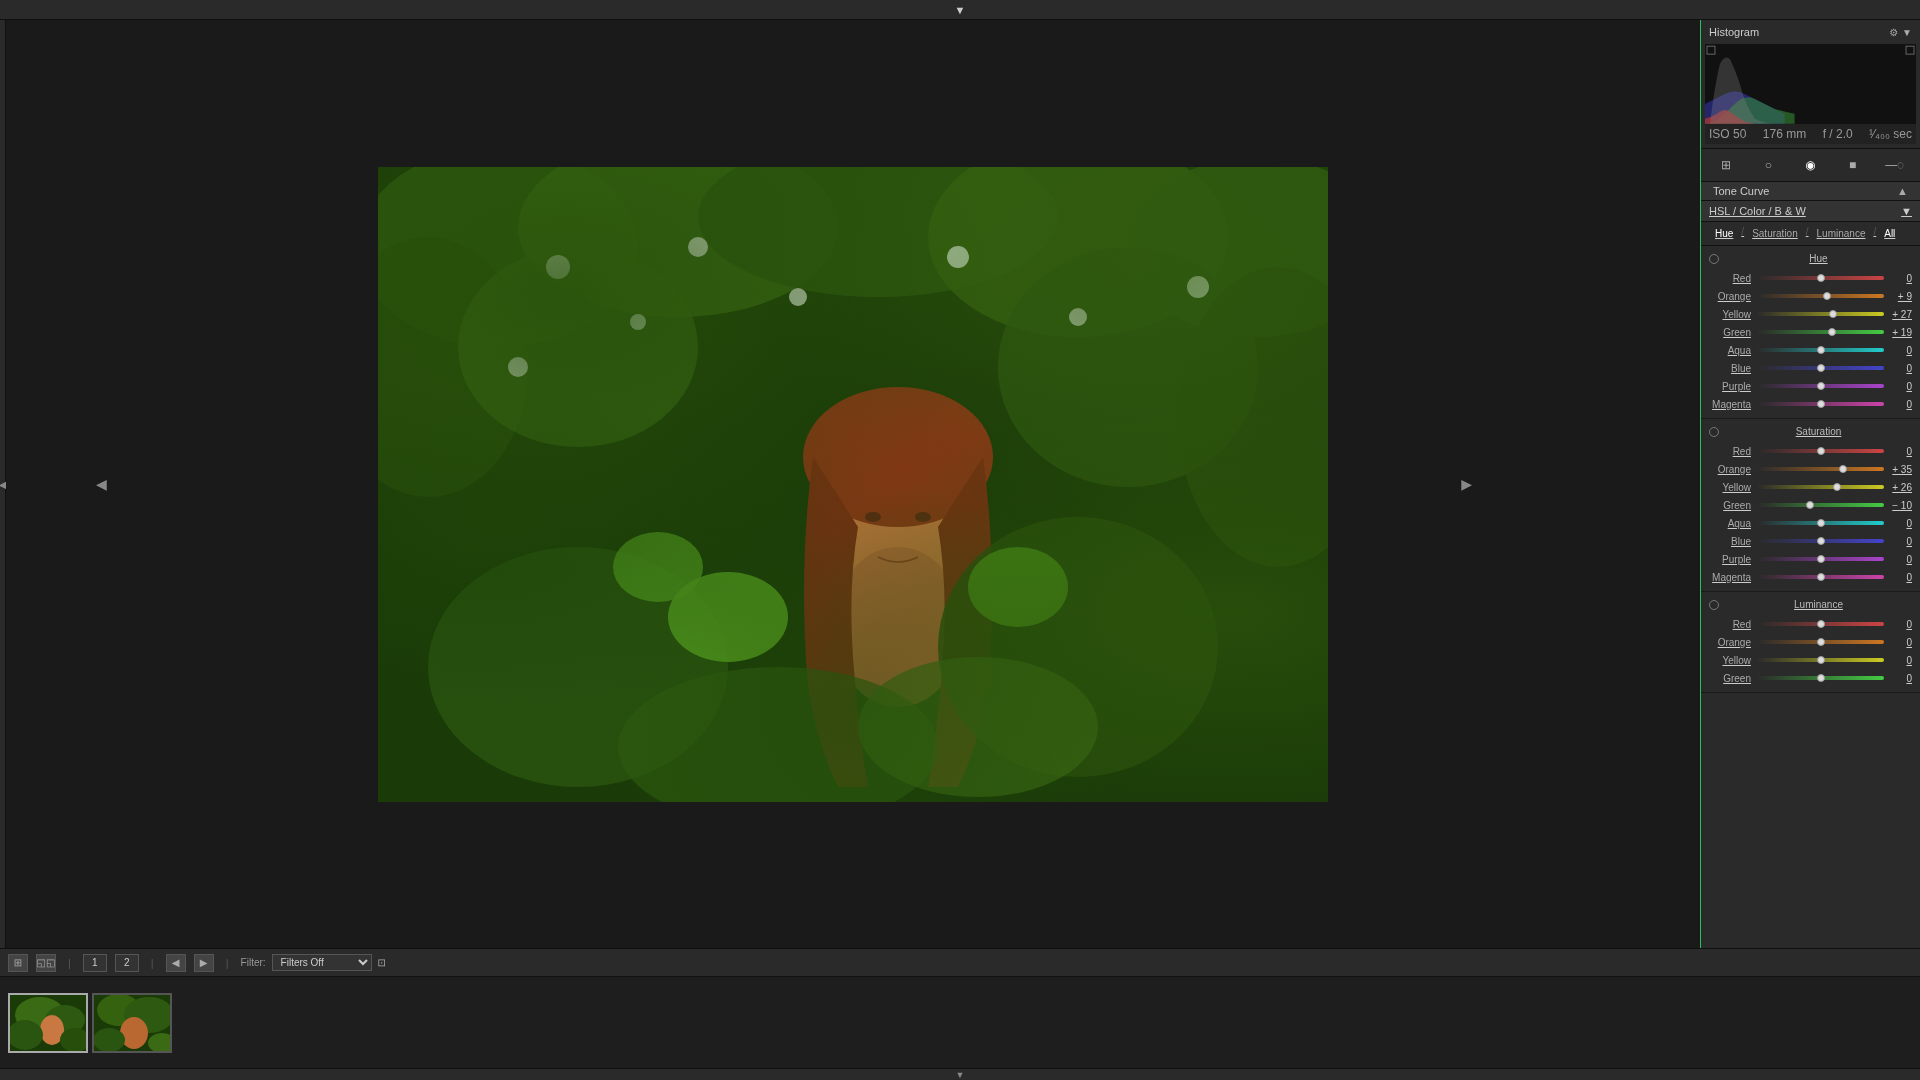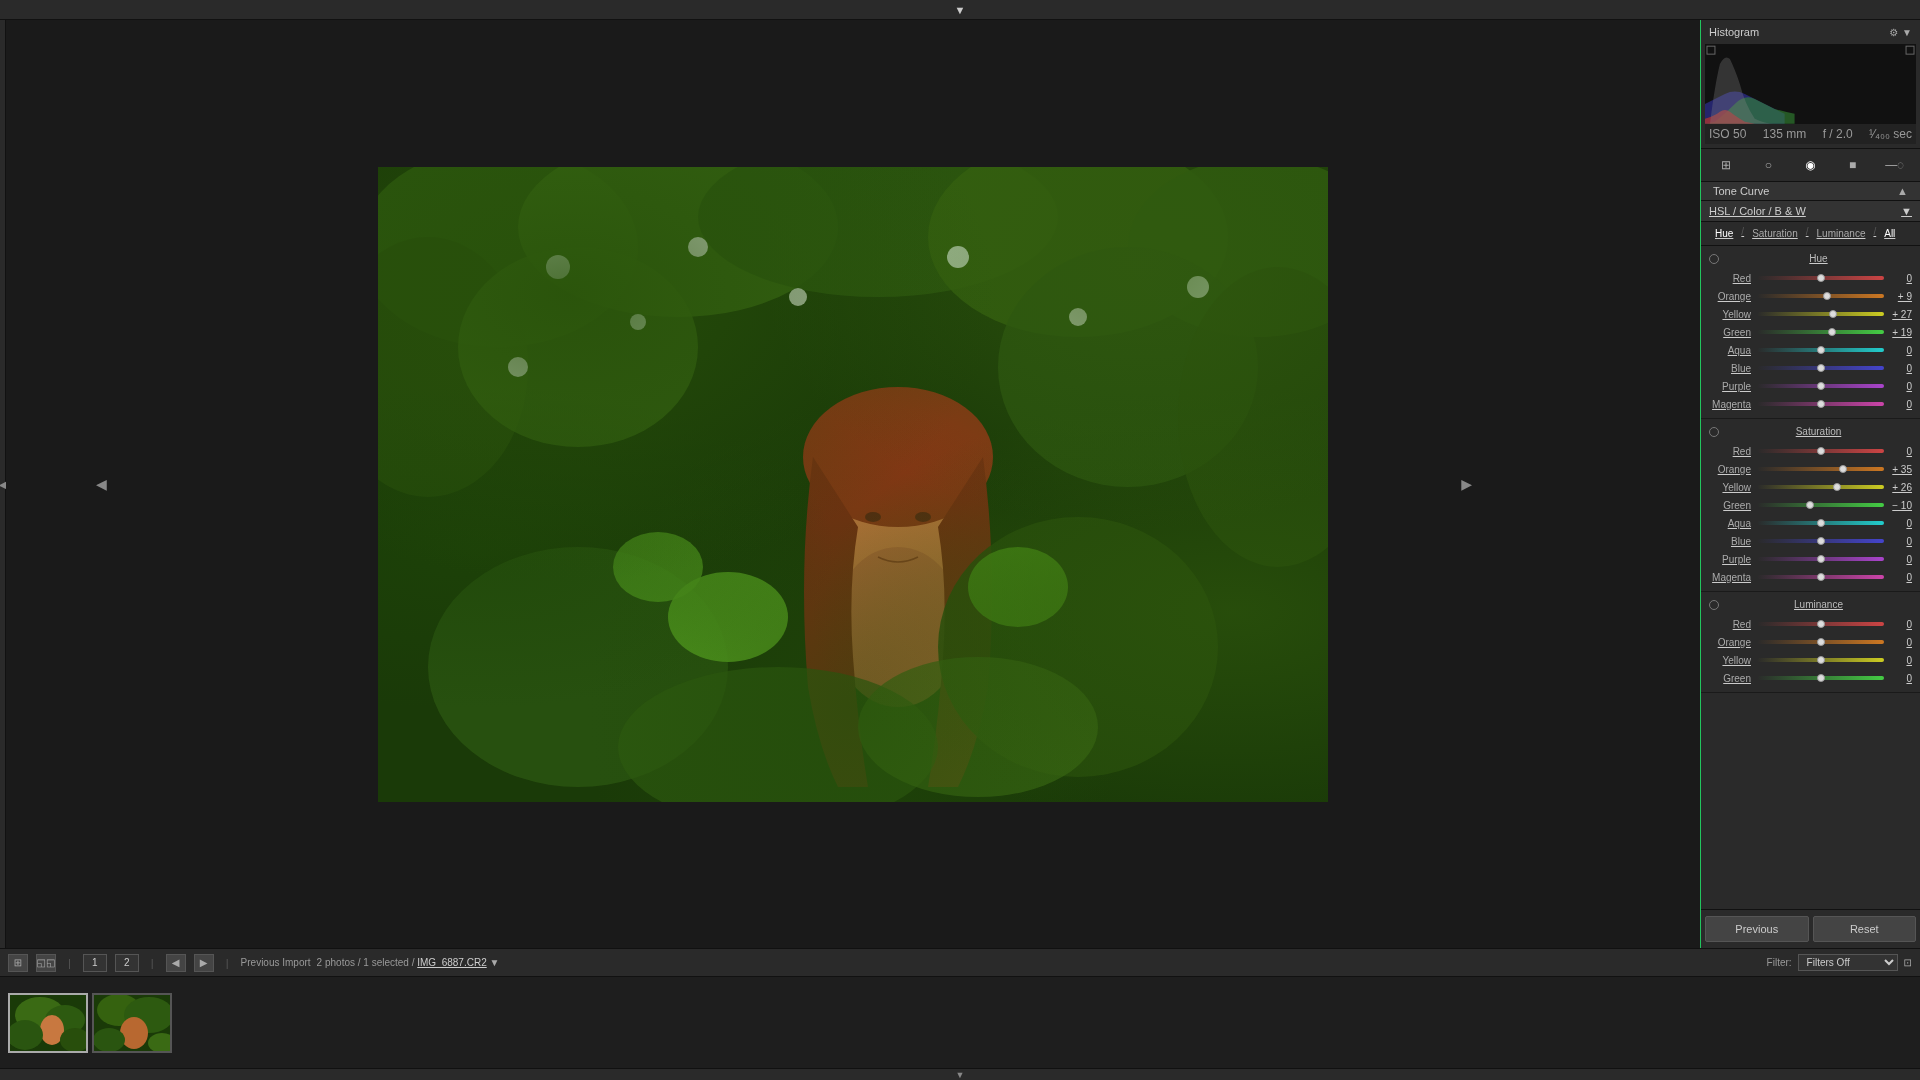--- a/index.html
+++ b/index.html
@@ -493,21 +493,21 @@
 
           <path d="M5,80 Q10,40 15,20 Q20,10 25,15 Q30,25 35,40 Q40,60 50,75 Q60,80 70,80 Z" fill="#888888" opacity="0.3"></path>
 
           <rect x="2" y="2" width="8" height="8" fill="none" stroke="#666" stroke-width="1"></rect>
 
           <rect x="202" y="2" width="8" height="8" fill="none" stroke="#666" stroke-width="1"></rect>
         </svg>
       </div>
       <div class="histogram-info">
         <span>ISO 50</span>
-        <span>135 mm</span>
+        <span>176 mm</span>
         <span>f / 2.0</span>
         <span>¹⁄₄₀₀ sec</span>
       </div>
     </div>
 
     <div class="tool-icons-row">
       <div class="tool-icon">⊞</div>
       <div class="tool-icon">○</div>
       <div class="tool-icon active">◉</div>
       <div class="tool-icon">■</div>
@@ -712,24 +712,20 @@
           <span class="slider-label">Green</span>
           <div class="slider-track-container slider-green">
             <div class="slider-thumb" style="left: 50%;"></div>
           </div>
           <span class="slider-value">0</span>
         </div>
       </div>
 
     </div>
 
-    <div class="bottom-buttons">
-      <button class="bottom-btn">Previous</button>
-      <button class="bottom-btn">Reset</button>
-    </div>
 
   </div>
 
 </div>
 
 <div class="bottom-bar">
 
   <div class="filmstrip-controls">
 
     <button class="filmstrip-nav-btn">⊞</button>
@@ -737,28 +733,20 @@
     <span style="color:#555; padding:0 4px;">|</span>
 
     <input type="text" class="page-num-box" value="1" readonly="" style="">
     <input type="text" class="page-num-box" value="2" readonly="" style="">
     <span style="color:#555; padding:0 4px;">|</span>
 
     <button class="filmstrip-nav-btn">◀</button>
     <button class="filmstrip-nav-btn">▶</button>
     <span style="color:#555; padding:0 4px;">|</span>
 
-    <div class="filmstrip-info">
-      <span>Previous Import</span>
-      <span>
-        <span>2 photos / 1 selected /</span>
-        <span style="color:#ccc; text-decoration: underline; cursor: pointer;">IMG_6887.CR2</span>
-        <span style="color:#aaa;">▼</span>
-      </span>
-    </div>
 
     <div class="filmstrip-filter">
       <span>Filter:</span>
       <select class="filter-dropdown">
         <option>Filters Off</option>
         <option>Flagged</option>
         <option>Unflagged</option>
         <option>Rejected</option>
       </select>
       <span style="color:#aaa; cursor:pointer;">⊡</span>

